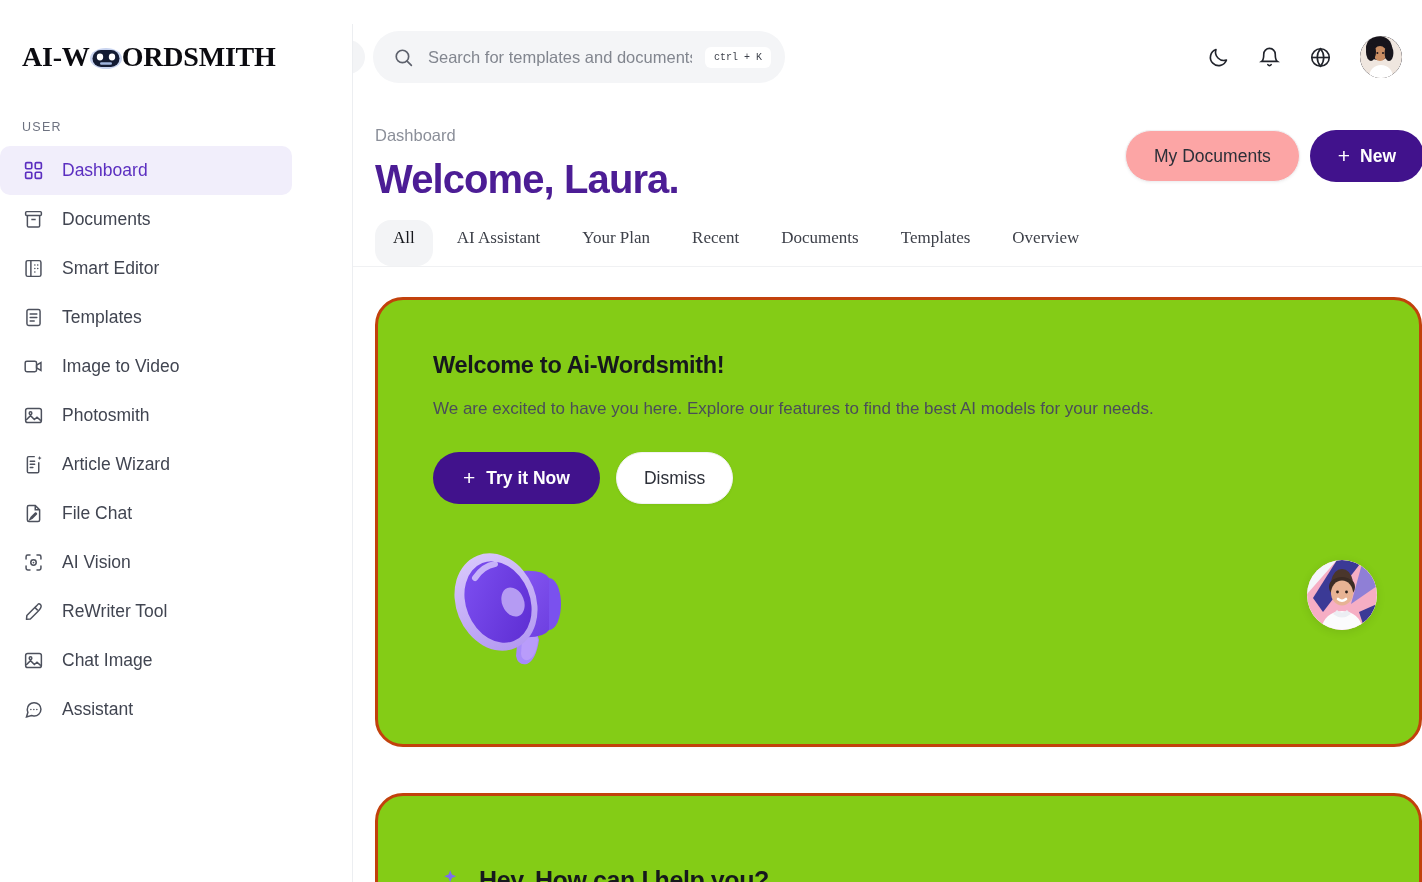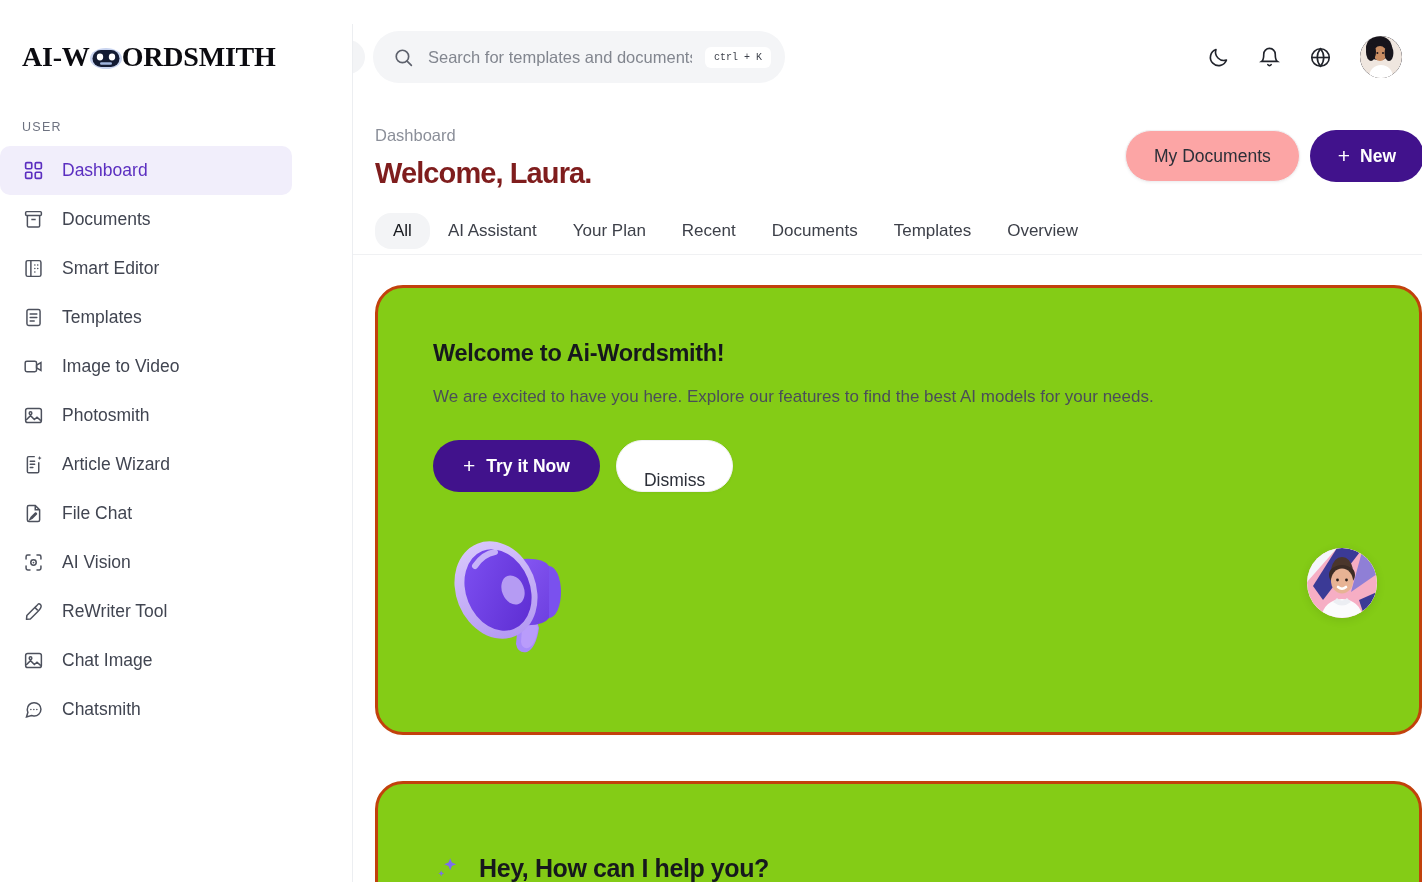--- a/index.html
+++ b/index.html
@@ -134,21 +134,21 @@
   .avatar-top {
     width: 42px; height: 42px; border-radius: 50%;
     overflow: hidden; position: relative;
     background: #2c2a33; flex: 0 0 42px; cursor: pointer;
   }
 
   
   .page-head { padding: 36px 0 0 22px; position: relative; }
   .breadcrumb { font-size: 16.5px; color: #8b8f99; }
   .page-title {
-    font-size: 29px; font-weight: bold; color: #7f1d1d;
+    font-size: 40px; font-weight: bold; color: #4c1d95;
     letter-spacing: -0.9px; margin-top: 12px;
   }
   .head-actions {
     position: absolute; right: -2px; top: 40px;
     display: flex; align-items: center; gap: 10px;
   }
   .btn-ghost {
     background: #fca5a5;
     border: 1px solid #f0f1f3;
     border-radius: 26px;
@@ -167,23 +167,25 @@
     height: 52px;
     padding: 0 28px;
     display: flex; align-items: center; gap: 10px;
     font-size: 17.5px; font-weight: bold;
     color: #fff; cursor: pointer;
     white-space: nowrap;
   }
   .plus { font-size: 21px; font-weight: normal; line-height: 1; position: relative; top: -1px; }
 
   .tabs {
-    display: flex; align-items: center;
+    display: flex; 
+    gap: 6px;
     padding: 18px 0 0 22px;
     height: 64px;
+    font-family: Liberation Serif, serif;
   }
   .tab {
     font-size: 17px;
     color: #3d4049;
     padding: 8px 18px;
     border-radius: 16px;
     cursor: pointer;
     white-space: nowrap;
   }
   .tab.active { background: #f3f4f6; color: #16181d; }
@@ -206,21 +208,21 @@
   .card-btns { margin-top: 33px; display: flex; align-items: center; gap: 16px; }
   .btn-try {
     background: #41128c; color: #fff; border-radius: 26px;
     height: 52px; padding: 0 30px;
     display: flex; align-items: center; gap: 11px;
     font-size: 17.5px; font-weight: bold; cursor: pointer;
   }
   .btn-dismiss {
     background: #fff; border: 1px solid #f1f2f4; border-radius: 26px;
     height: 52px; padding: 0 27px;
-    display: flex; align-items: flex-end;
+    display: flex; align-items: center;
     font-size: 17.5px; color: #2c2f38; cursor: pointer;
     box-shadow: 0 1px 3px rgba(16,18,24,0.05);
   }
   .megaphone { margin-top: 22px; margin-left: 8px; width: 150px; height: 150px; }
 
   .card-avatar {
     position: absolute; right: 42px; top: 260px;
     width: 70px; height: 70px; border-radius: 50%;
     overflow: hidden;
     box-shadow: 0 2px 10px rgba(16,18,24,0.10);
@@ -383,21 +385,21 @@
 
       <div class="nav-item">
         <span class="ico">
           <svg width="21" height="21" viewBox="0 0 24 24" fill="none" stroke="currentColor" stroke-width="1.7">
             <path d="M20.5 11.8a7.6 7.6 0 01-8.2 7.6c-.9 0-1.8-.2-2.6-.5L4 20.5l1.6-5.3a7.2 7.2 0 01-.7-3.2A7.6 7.6 0 0112.7 4.2a7.6 7.6 0 017.8 7.6z"></path>
             <circle cx="9" cy="12" r="0.9" fill="currentColor" stroke="none"></circle>
             <circle cx="12.4" cy="12" r="0.9" fill="currentColor" stroke="none"></circle>
             <circle cx="15.8" cy="12" r="0.9" fill="currentColor" stroke="none"></circle>
           </svg>
         </span>
-        <span>Chatsmith</span>
+        <span>Assistant</span>
       </div>
 
 
     </nav>
   </aside>
 
   <section class="main">
 
     <div class="topbar">
 

